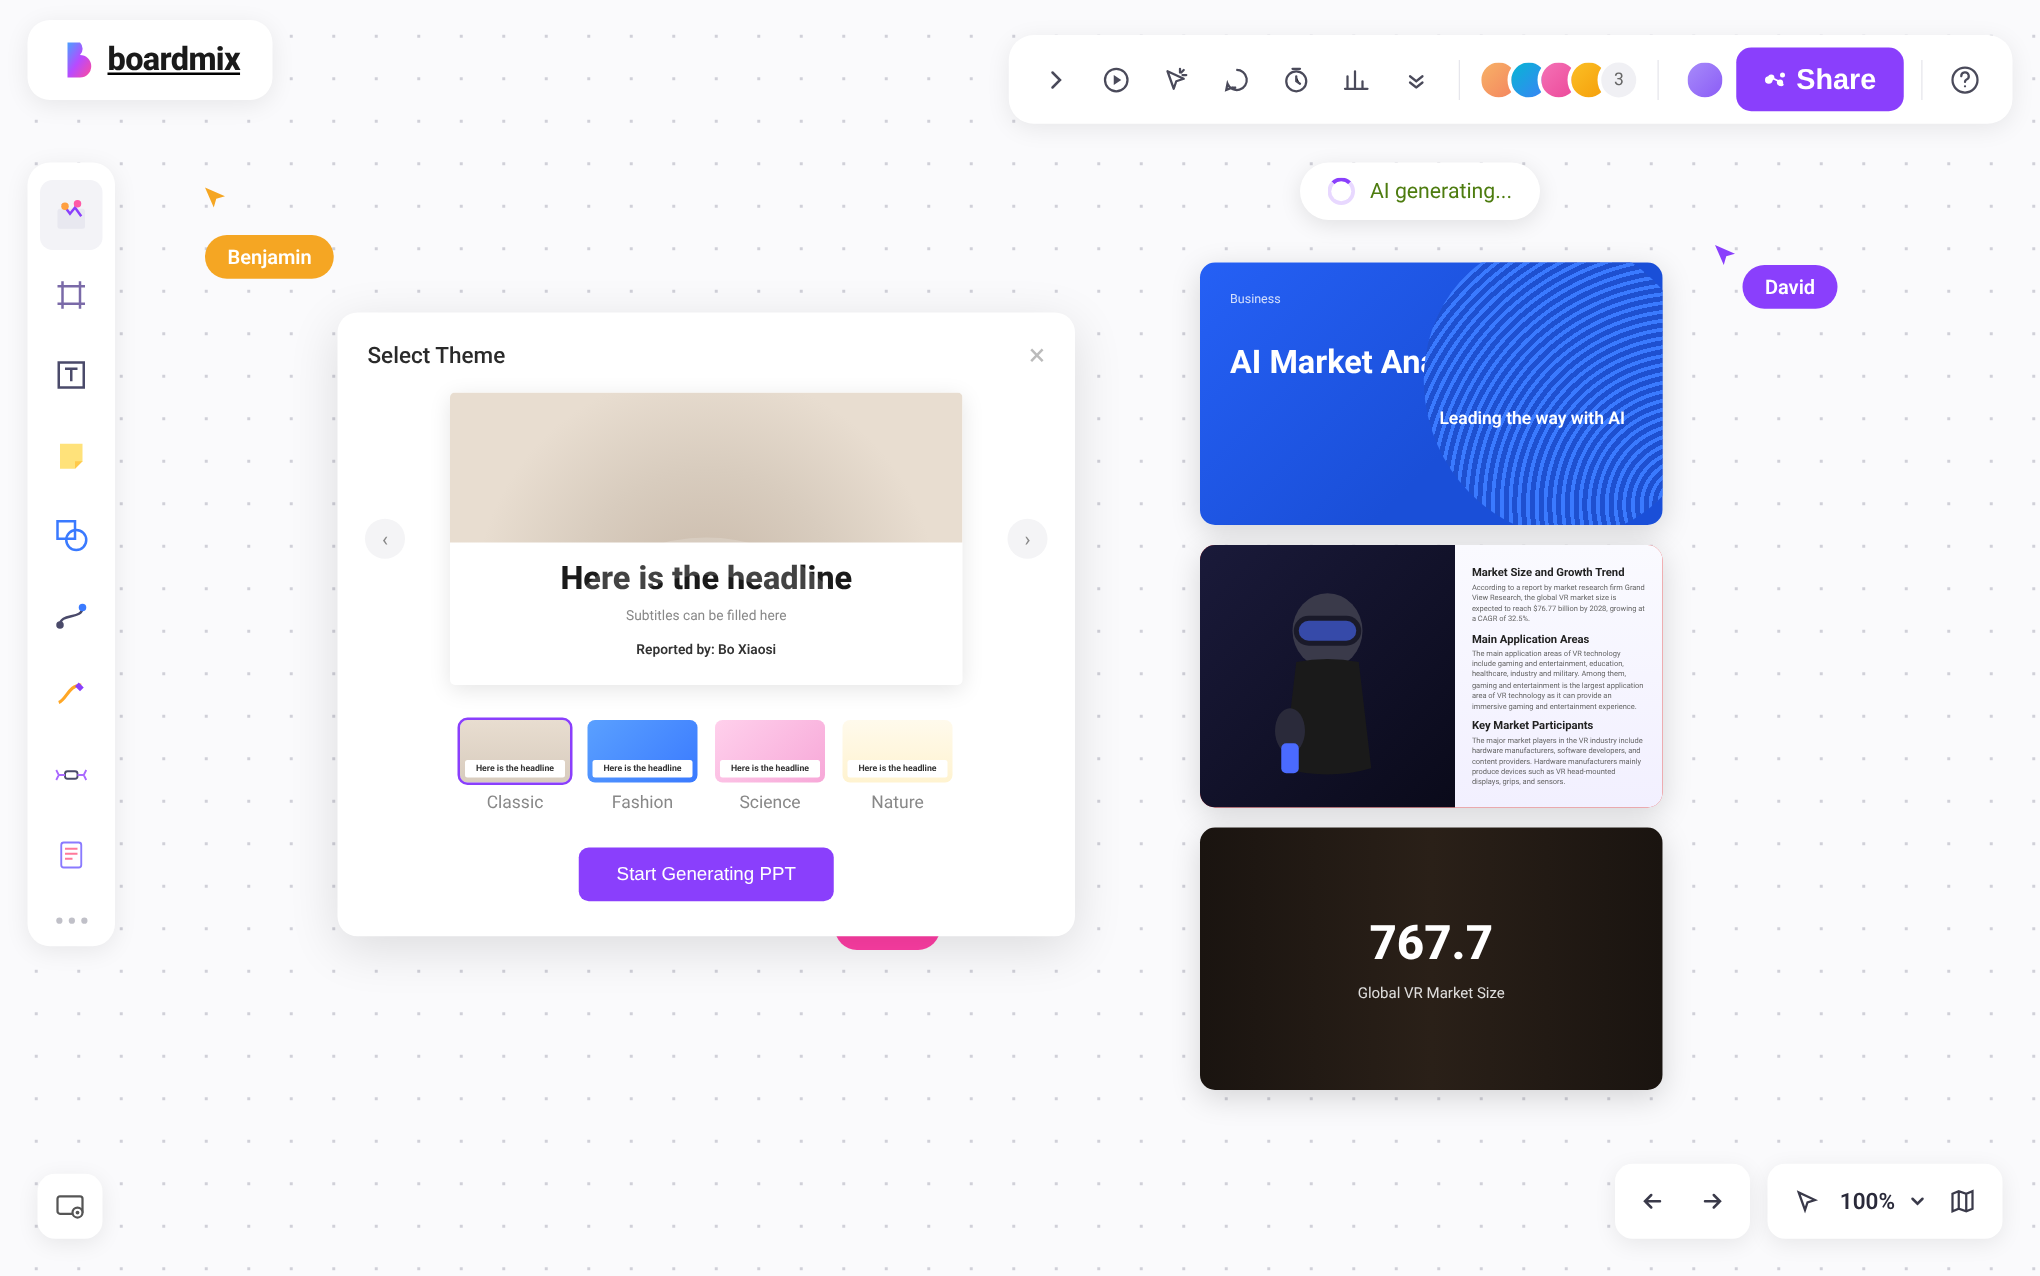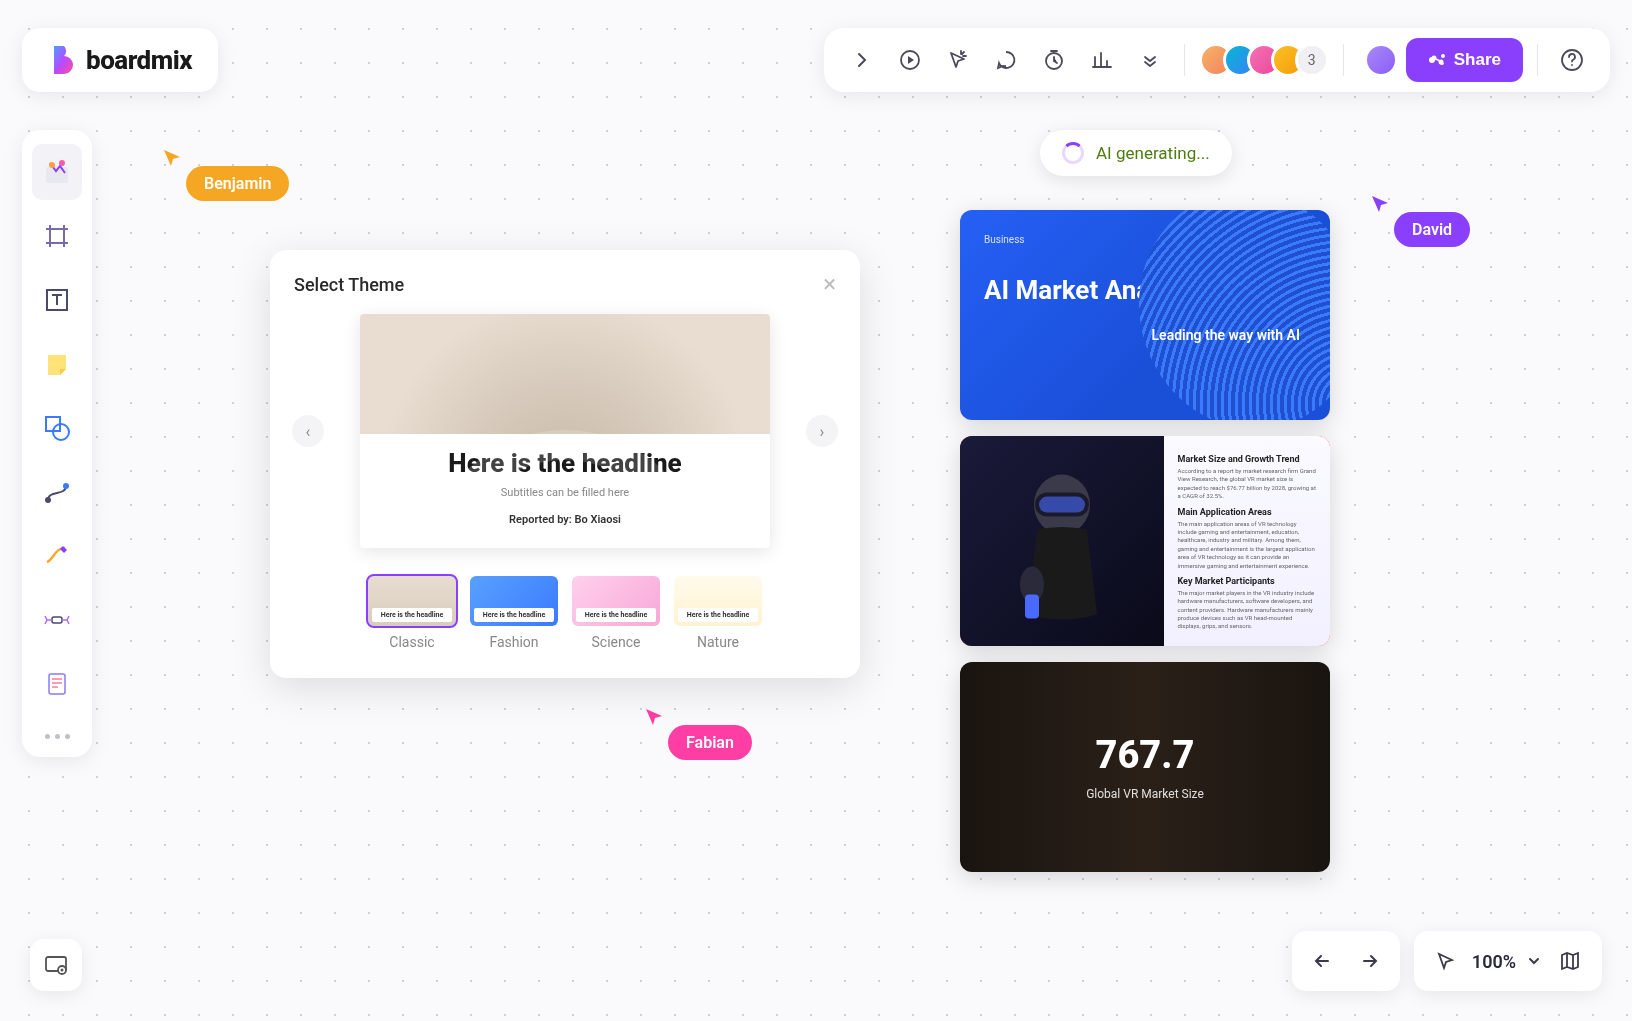--- a/index.html
+++ b/index.html
@@ -12,25 +12,25 @@
   overflow: hidden;
 }
 .dot-grid {
   position: absolute; inset: 0;
   background-image: radial-gradient(circle, #d0d0d8 1.5px, transparent 1.5px);
   background-size: 34px 34px;
   background-position: 12px 12px;
 }
 
 .logo-card {
-  position: absolute; top: 28px; left: 22px;
+  position: absolute; top: 16px; left: 22px;
   background: #fff; border-radius: 18px;
   box-shadow: 0 4px 20px rgba(0,0,0,0.08);
   padding: 16px 26px;
-  display: flex; align-items: center; gap: 10px;
+  display: flex; align-items: center; gap: 10px; text-decoration: underline;
 }
 .logo-mark { width: 28px; height: 32px; }
 .logo-text { font-size: 26px; font-weight: 800; color: #1a1a1a; letter-spacing: -0.5px; }
 
 .top-toolbar {
   position: absolute; top: 28px; right: 22px;
   background: #fff; border-radius: 20px;
   box-shadow: 0 4px 20px rgba(0,0,0,0.08);
   padding: 10px 18px;
   display: flex; align-items: center; gap: 8px;
@@ -45,21 +45,21 @@
 .avatar { width: 34px; height: 34px; border-radius: 50%; border: 3px solid #fff; margin-left: -10px; }
 .avatar:first-child { margin-left: 0; }
 .avatar-count {
   width: 34px; height: 34px; border-radius: 50%; background: #f0f0f4;
   display: flex; align-items: center; justify-content: center;
   font-size: 14px; color: #666; margin-left: -10px; border: 3px solid #fff;
 }
 .share-btn {
   background: #8a3ffc; color: #fff; border: none;
   padding: 12px 22px; border-radius: 12px;
-  font-size: 17px; font-weight: 600;
+  font-size: 23px; font-weight: 600;
   display: flex; align-items: center; gap: 8px; cursor: pointer; justify-content: space-between;
 }
 .help-btn { width: 40px; height: 40px; display: flex; align-items: center; justify-content: center; color: #4a4a5a; cursor: pointer; }
 
 .left-sidebar {
   position: absolute; top: 130px; left: 22px;
   background: #fff; border-radius: 18px;
   box-shadow: 0 4px 20px rgba(0,0,0,0.08);
   padding: 14px 10px;
   display: flex; flex-direction: column; gap: 8px;
@@ -369,21 +369,21 @@
         <path d="M8 8h10M8 12h10M8 16h6" stroke="#ff7a9a" stroke-width="1.5"></path>
       </svg>
     </div>
   <div class="sb-dots">
       <span></span>
       <span></span>
       <span></span>
     </div>
 </div>
 
-<div class="cursor-tag" style="top:148px; left:162px;">
+<div class="cursor-tag" style="top:148px; left:162px;flex-direction:column;">
   <svg class="cursor-arrow" viewBox="0 0 22 22">
       <path d="M2 2l16 7-7 2-2 7z" fill="#f5a623"></path>
     </svg>
   <span class="cursor-label" style="background:#f5a623;">Benjamin</span>
 </div>
 <div class="cursor-tag" style="top:194px; left:1370px;">
   <svg class="cursor-arrow" viewBox="0 0 22 22">
       <path d="M2 2l16 7-7 2-2 7z" fill="#8a3ffc"></path>
     </svg>
   <span class="cursor-label" style="background:#8a3ffc;">David</span>
@@ -436,20 +436,21 @@
         </div>
       <span class="thumb-label">Science</span>
     </div>
     <div class="theme-thumb">
       <div class="thumb-box" style="background:linear-gradient(#fffaec,#fff3d0);">
           <div class="thumb-text">Here is the headline</div>
         </div>
       <span class="thumb-label">Nature</span>
     </div>
   </div>
+  <button class="generate-btn">Start Generating PPT</button>
 </div>
 
 <div class="slide slide1">
   <div class="slide1-swirl"></div>
   <div class="slide1-tag">Business</div>
   <div class="slide1-title">AI Market Analysis</div>
   <div class="slide1-sub">Leading the way with AI</div>
 </div>
 
 <div class="slide slide2">

